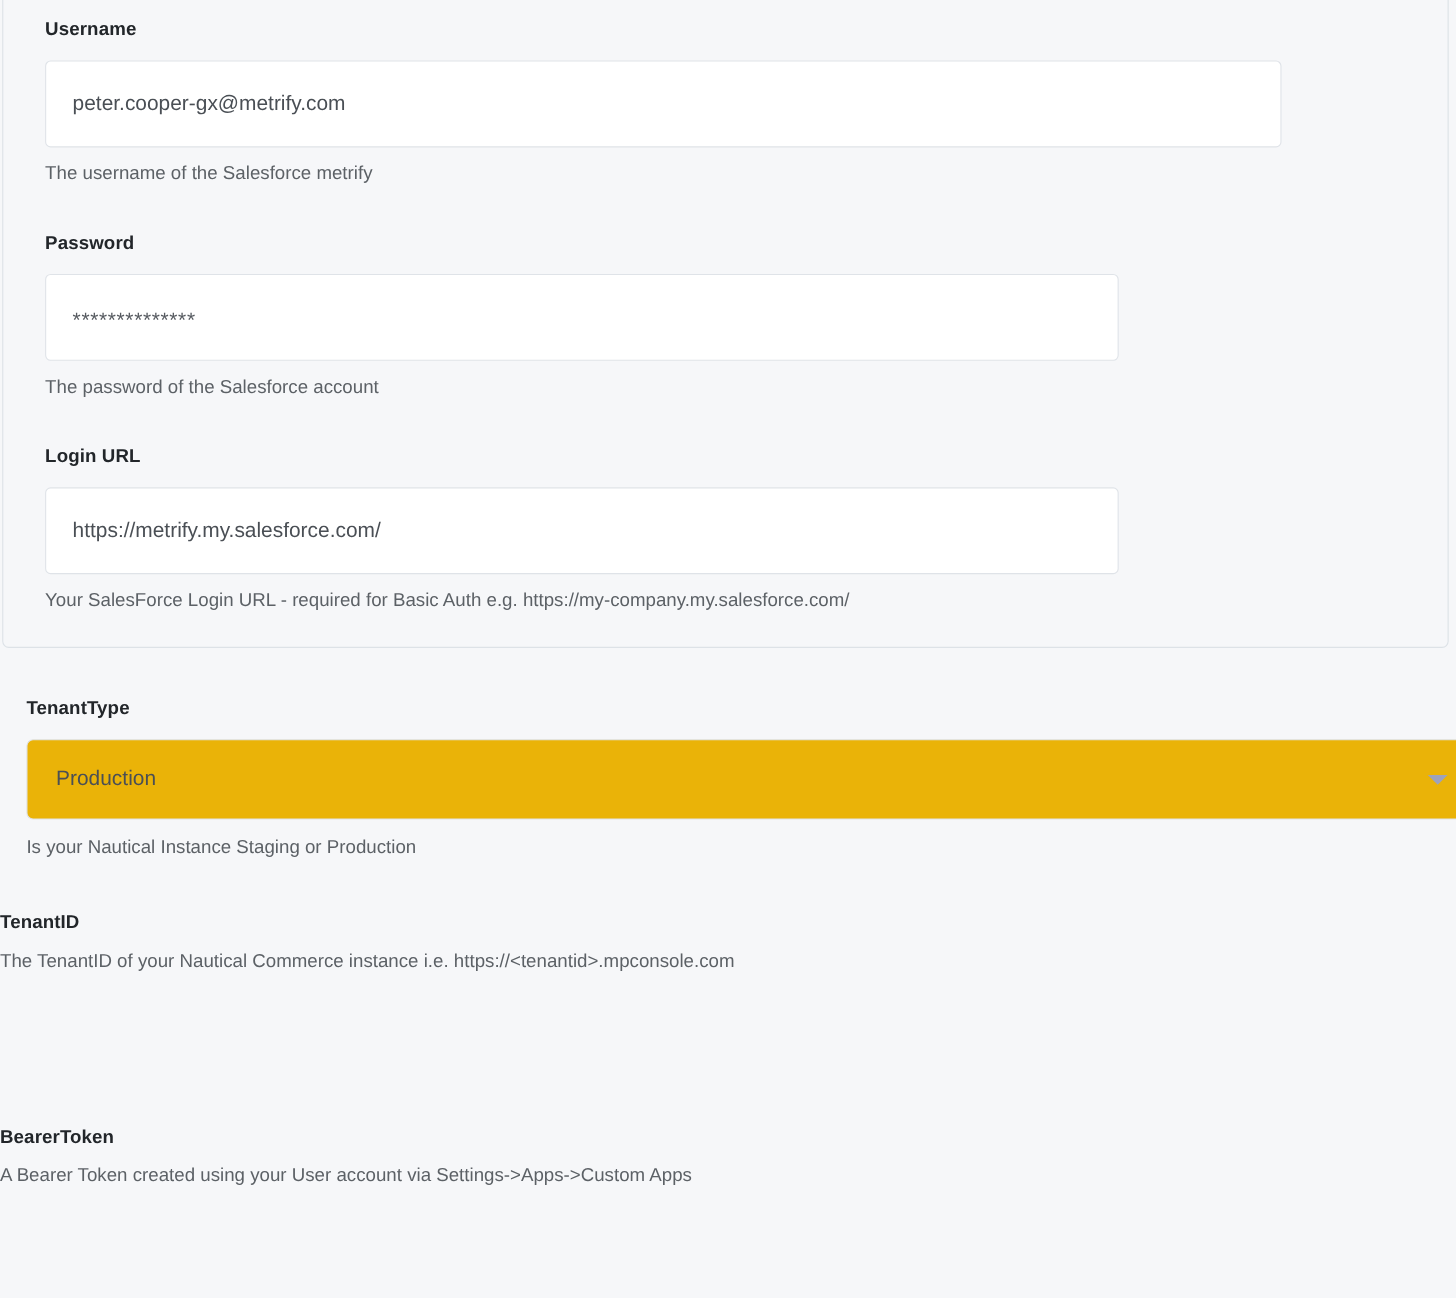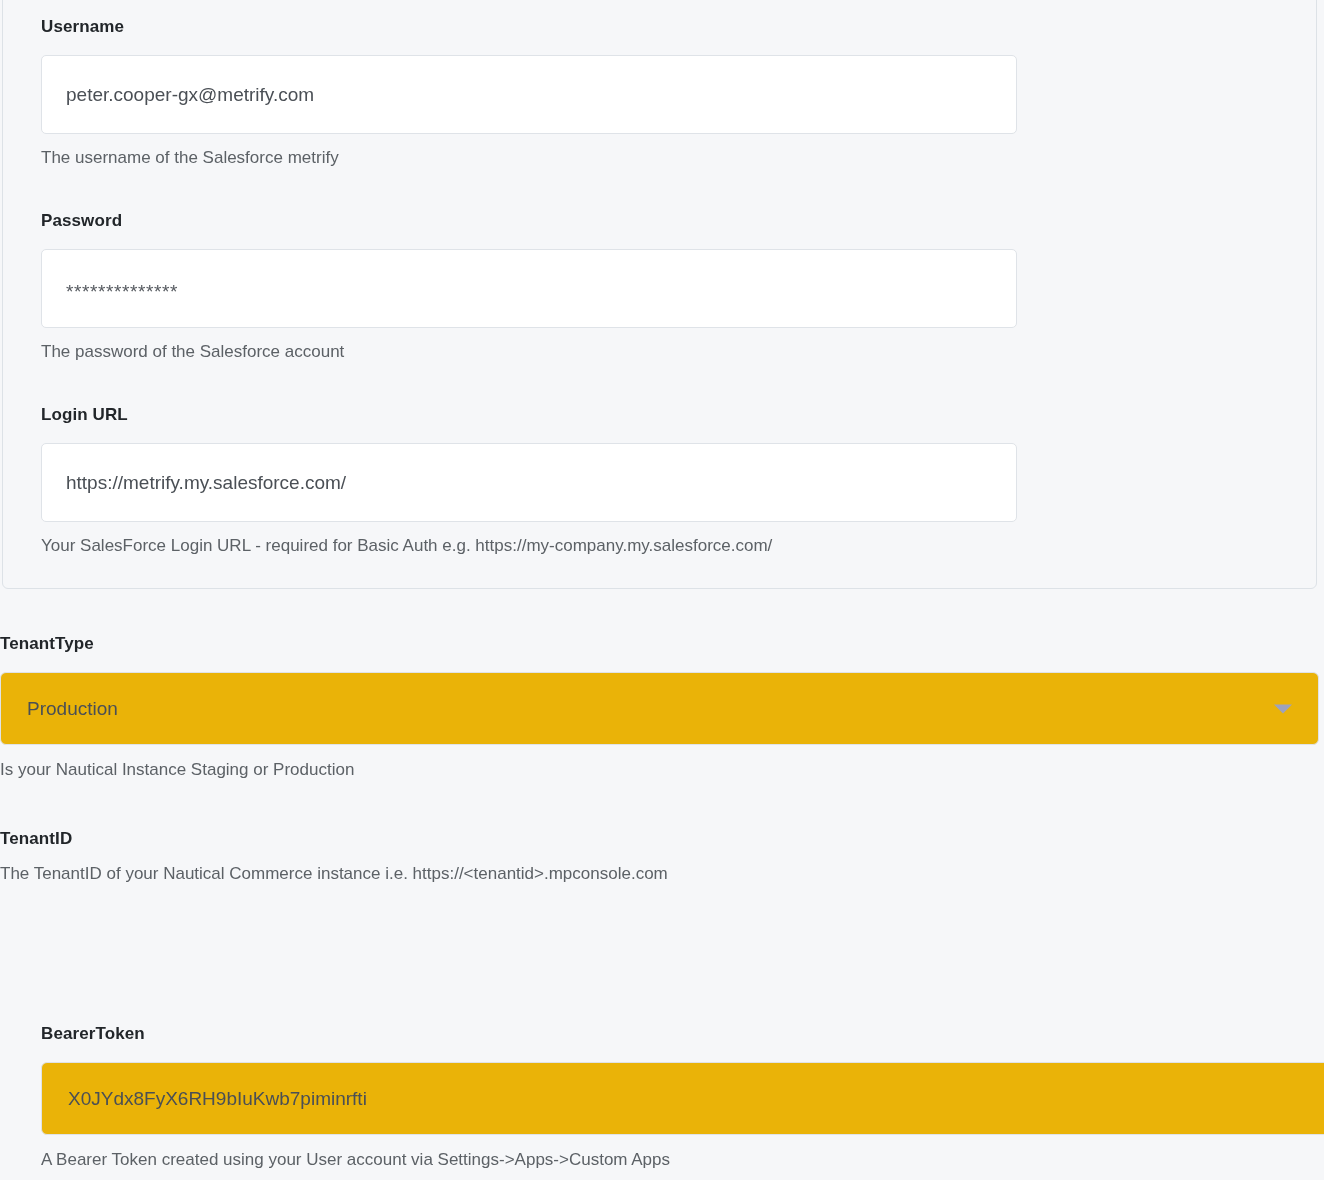--- a/index.html
+++ b/index.html
@@ -108,21 +108,21 @@
 </style>
 </head>
 <body>
 
 <div class="page">
 
   <div class="card">
 
     <div class="field-group" style="left:38px; top:24px; width:976px;">
       <div class="label">Username</div>
-      <div class="input" style="margin-top:18px; width:976px;">
+      <div class="input" style="margin-top:18px; width:1124px;">
         <span class="value">peter.cooper-gx@metrify.com</span>
       </div>
       <div class="hint" style="margin-top:13px;">The username of the Salesforce metrify</div>
     </div>
 
     <div class="field-group" style="left:38px; top:218px; width:976px;">
       <div class="label">Password</div>
       <div class="input mono-stars" style="margin-top:18px; width:976px;">
         <span class="value">**************</span>
       </div>
@@ -132,35 +132,32 @@
     <div class="field-group" style="left:38px; top:412px; width:976px;">
       <div class="label">Login URL</div>
       <div class="input" style="margin-top:18px; width:976px;">
         <span class="value">https://metrify.my.salesforce.com/</span>
       </div>
       <div class="hint" style="margin-top:13px;">Your SalesForce Login URL - required for Basic Auth e.g. https://my-company.my.salesforce.com/</div>
     </div>
 
   </div>
 
-  <div class="wide-field" style="top:634px; width:1045px;">
+  <div class="wide-field" style="top:634px; width:1045px;margin-left:24px;">
     <div class="label">TenantType</div>
     <div class="wide-input" style="margin-top:18px; width:1319px; height:73px;">
       <span class="value">Production</span>
       <span class="select-caret"></span>
     </div>
     <div class="hint" style="margin-top:14px;">Is your Nautical Instance Staging or Production</div>
   </div>
 
   <div class="wide-field" style="top:829px; width:1198px;">
     <div class="label">TenantID</div>
     <div class="hint" style="margin-top:14px;">The TenantID of your Nautical Commerce instance i.e. https://&lt;tenantid&gt;.mpconsole.com</div>
   </div>
 
-  <div class="wide-field" style="top:1024px; width:1319px;padding-left:41px;">
+  <div class="wide-field" style="top:1024px; width:1319px;">
     <div class="label">BearerToken</div>
-    <div class="wide-input" style="margin-top:18px; width:1319px; height:73px;">
-      <span class="value">X0JYdx8FyX6RH9bIuKwb7piminrfti</span>
-    </div>
     <div class="hint" style="margin-top:14px;">A Bearer Token created using your User account via Settings-&gt;Apps-&gt;Custom Apps</div>
   </div>
 
 </div>
 
 </body></html>

